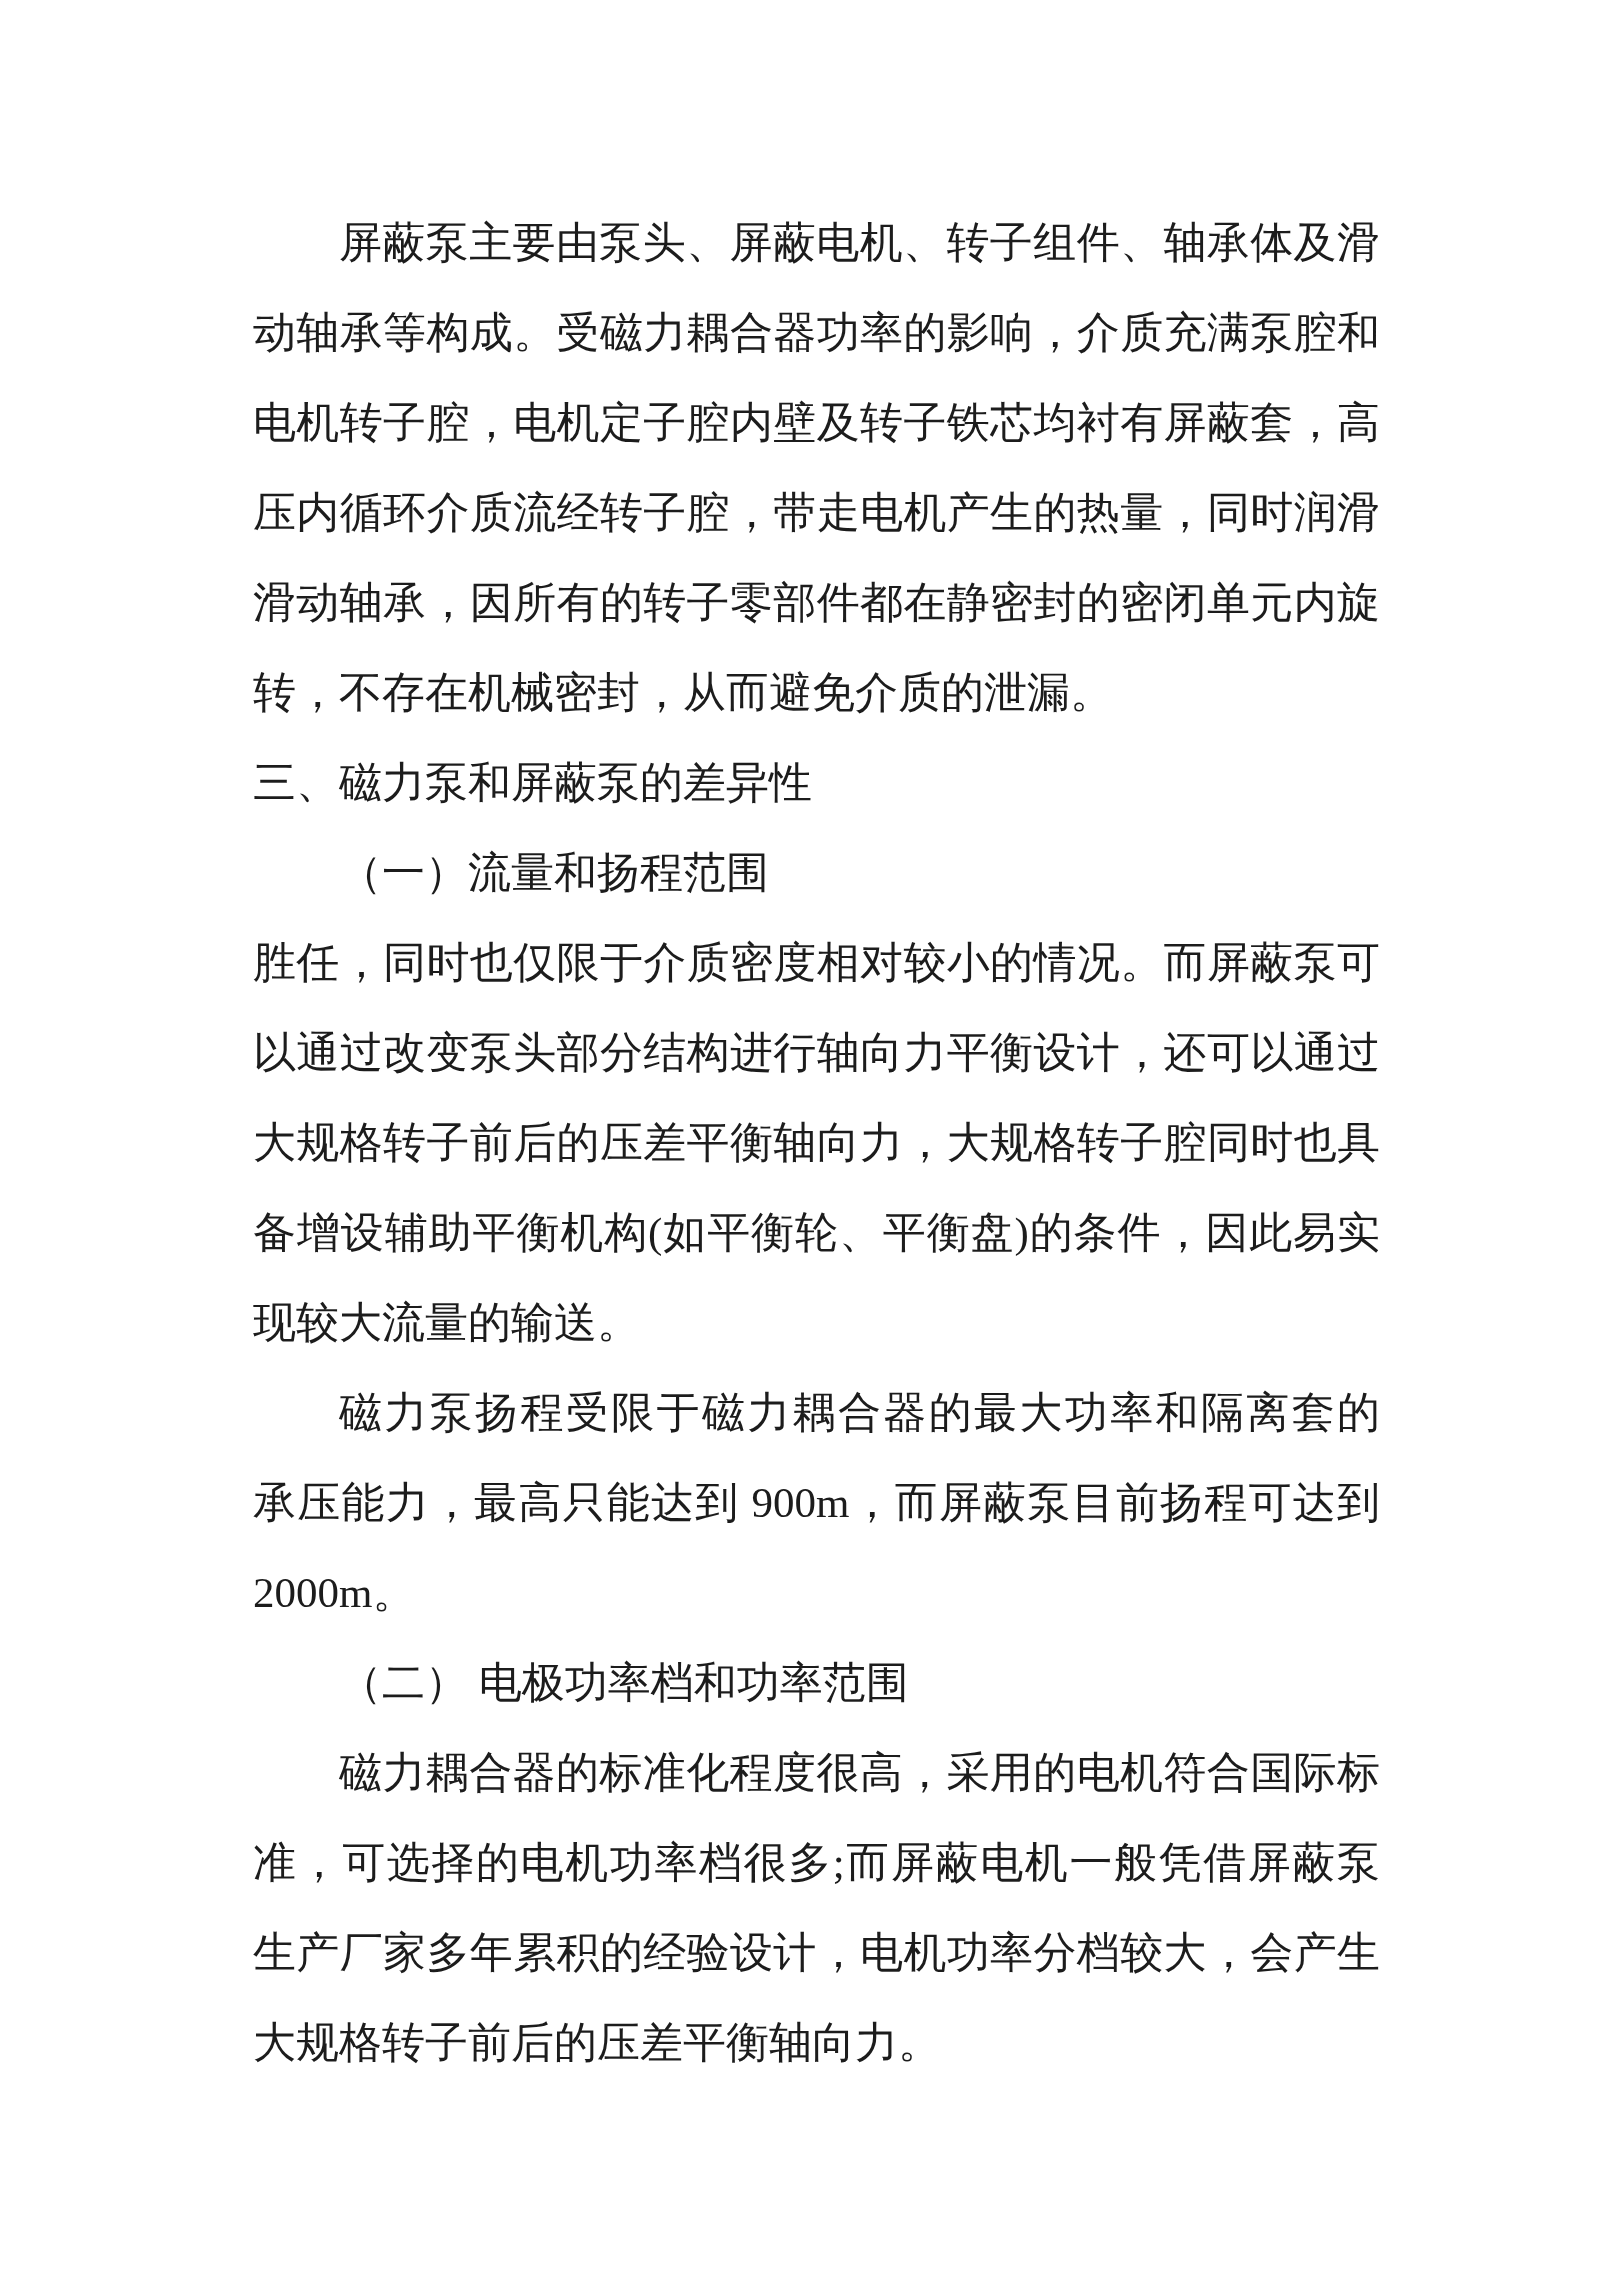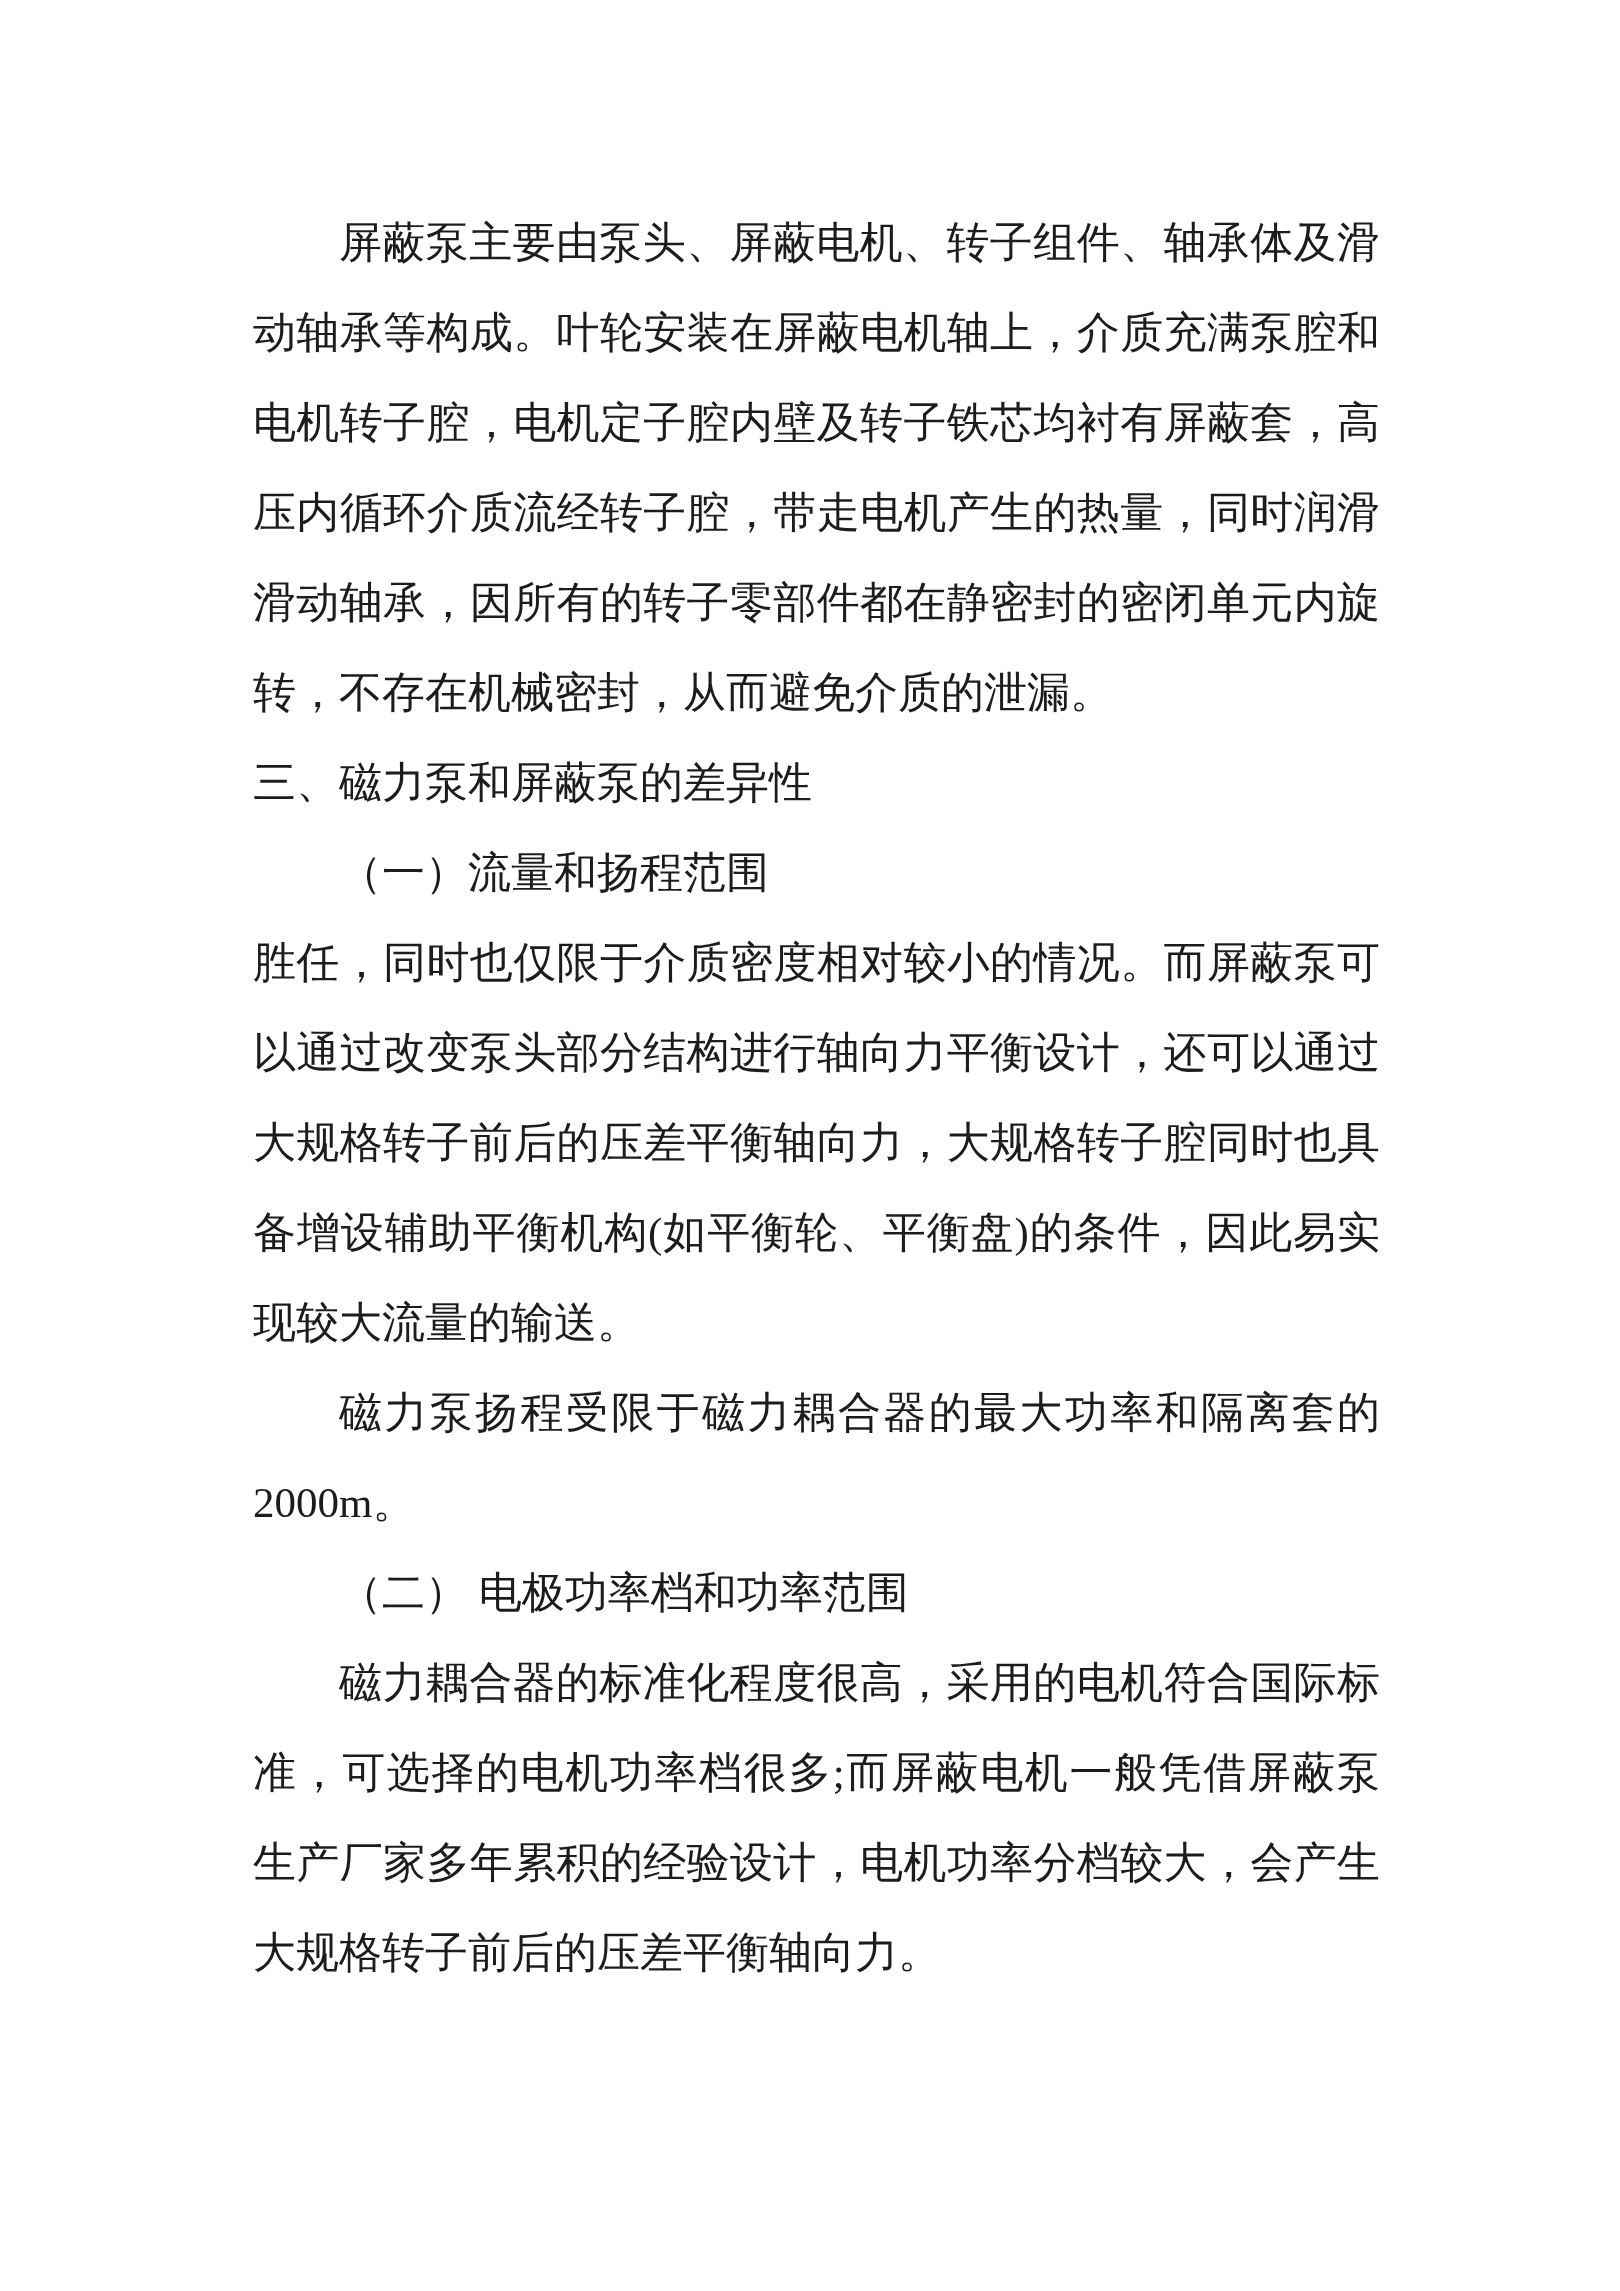--- a/index.html
+++ b/index.html
@@ -45,33 +45,34 @@
   .heading {
     font-weight: normal;
   }
 </style>
 </head>
 <body>
 
 <div class="page">
   <main class="content">
     <p class="line indent fill">屏蔽泵主要由泵头、屏蔽电机、转子组件、轴承体及滑</p>
-    <p class="line fill">动轴承等构成。叶轮安装在屏蔽电机轴上，介质充满泵腔和</p>
+    <p class="line fill">动轴承等构成。受磁力耦合器功率的影响，介质充满泵腔和</p>
     <p class="line fill">电机转子腔，电机定子腔内壁及转子铁芯均衬有屏蔽套，高</p>
     <p class="line fill">压内循环介质流经转子腔，带走电机产生的热量，同时润滑</p>
     <p class="line fill">滑动轴承，因所有的转子零部件都在静密封的密闭单元内旋</p>
     <p class="line">转，不存在机械密封，从而避免介质的泄漏。</p>
     <p class="line heading">三、磁力泵和屏蔽泵的差异性</p>
     <p class="line indent">（一）流量和扬程范围</p>
     <p class="line fill">胜任，同时也仅限于介质密度相对较小的情况。而屏蔽泵可</p>
     <p class="line fill">以通过改变泵头部分结构进行轴向力平衡设计，还可以通过</p>
     <p class="line fill">大规格转子前后的压差平衡轴向力，大规格转子腔同时也具</p>
     <p class="line fill">备增设辅助平衡机构(如平衡轮、平衡盘)的条件，因此易实</p>
     <p class="line">现较大流量的输送。</p>
     <p class="line indent fill">磁力泵扬程受限于磁力耦合器的最大功率和隔离套的</p>
+    <p class="line fill">承压能力，最高只能达到 900m，而屏蔽泵目前扬程可达到</p>
     <p class="line">2000m。</p>
     <p class="line indent">（二） 电极功率档和功率范围</p>
     <p class="line indent fill">磁力耦合器的标准化程度很高，采用的电机符合国际标</p>
     <p class="line fill">准，可选择的电机功率档很多;而屏蔽电机一般凭借屏蔽泵</p>
     <p class="line fill">生产厂家多年累积的经验设计，电机功率分档较大，会产生</p>
     <p class="line">大规格转子前后的压差平衡轴向力。</p>
   </main>
 </div>
 
 

